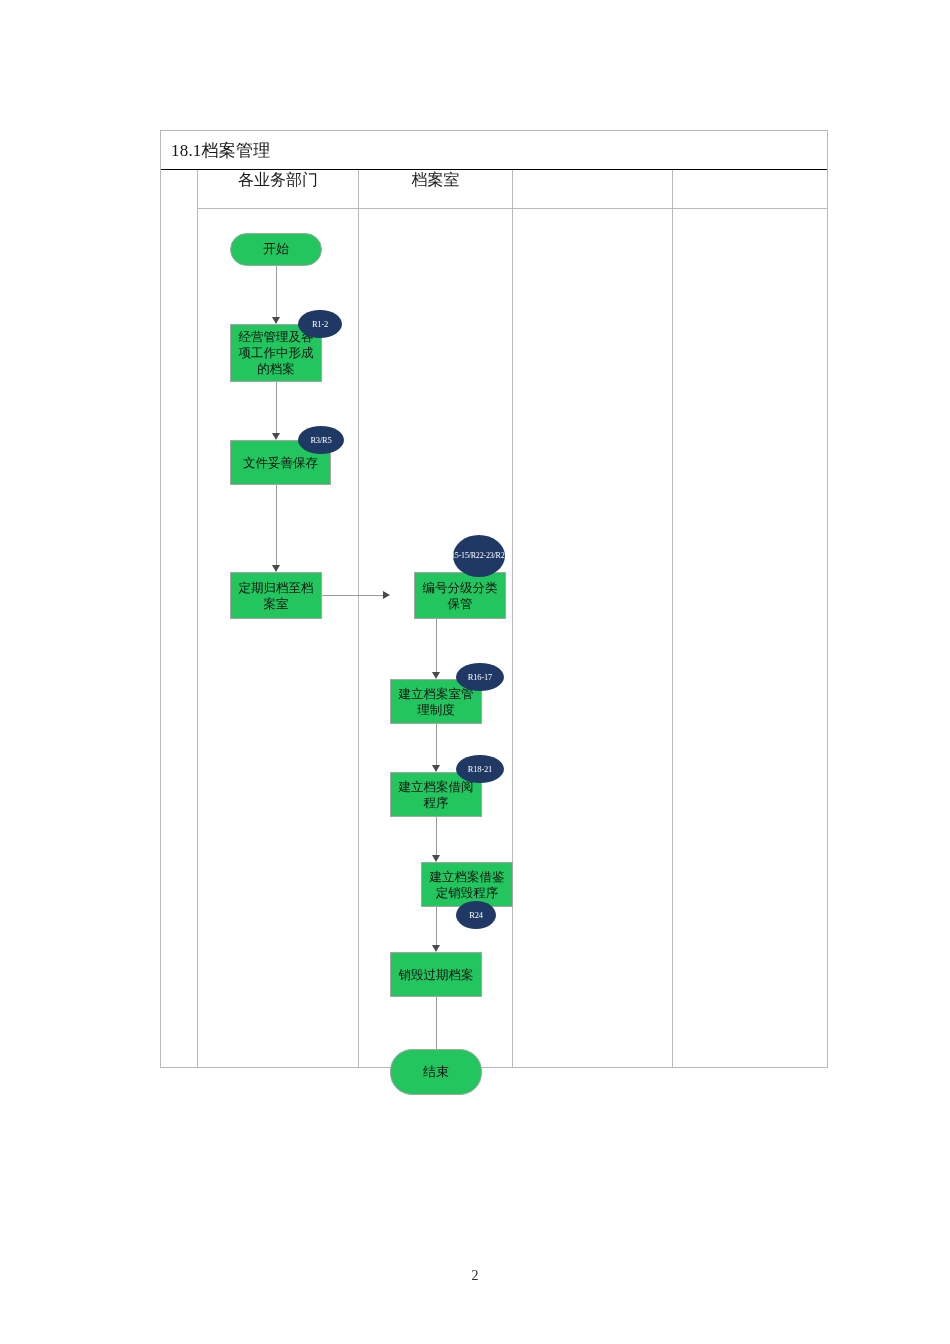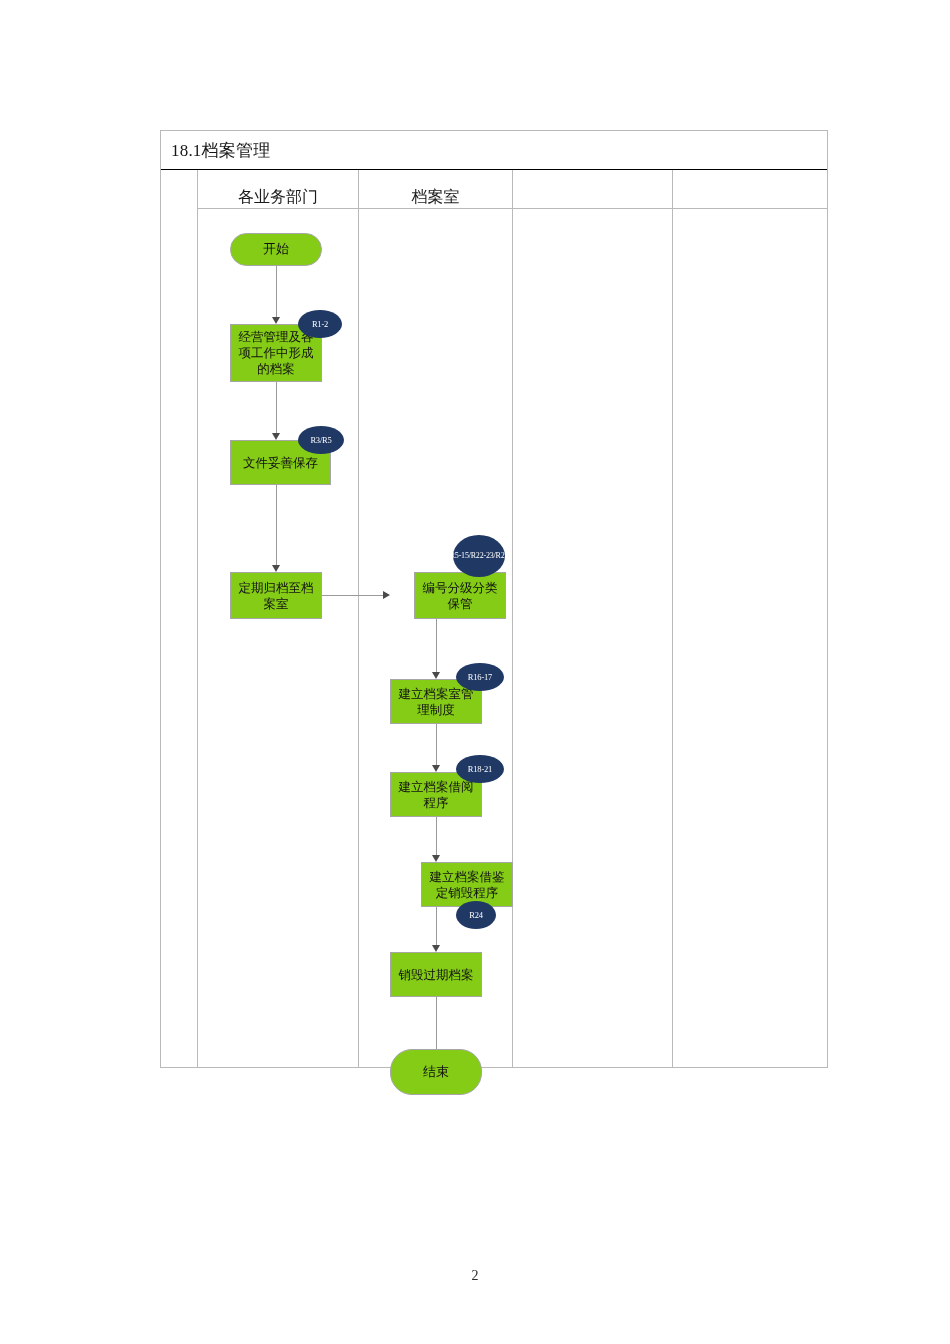--- a/index.html
+++ b/index.html
@@ -62,21 +62,21 @@
   .sep-4 { left: 511px; }
 
   
   .lane-header {
     position: absolute;
     top: 39px;
     height: 39px;
     border-bottom: 1px solid #b9b9b9;
     box-sizing: border-box;
     display: flex;
-    align-items: flex-end;
+    align-items: flex-start;
     justify-content: center;
     font-size: 16px;
     color: #1a1a1a;
   }
   .lane-header.h1 { left: 37px; width: 160px; }
   .lane-header.h2 { left: 198px; width: 153px; }
   .lane-header.h3 { left: 512px; width: 155px; }
   
   .lane-header.h-blank-a { left: 352px; width: 159px; }
 
@@ -86,21 +86,21 @@
     left: 0;
     top: 0;
     width: 100%;
     height: 100%;
     pointer-events: none;
   }
 
   .node {
     position: absolute;
     box-sizing: border-box;
-    background: #84cc16;
+    background: #22c55e;
     border: 1px solid #a6a6a6;
     display: flex;
     align-items: center;
     justify-content: center;
     text-align: center;
     font-size: 12.5px;
     line-height: 1.28;
     color: #111111;
     padding: 2px 4px;
     font-family: "Liberation Serif", "DejaVu Serif", serif;

